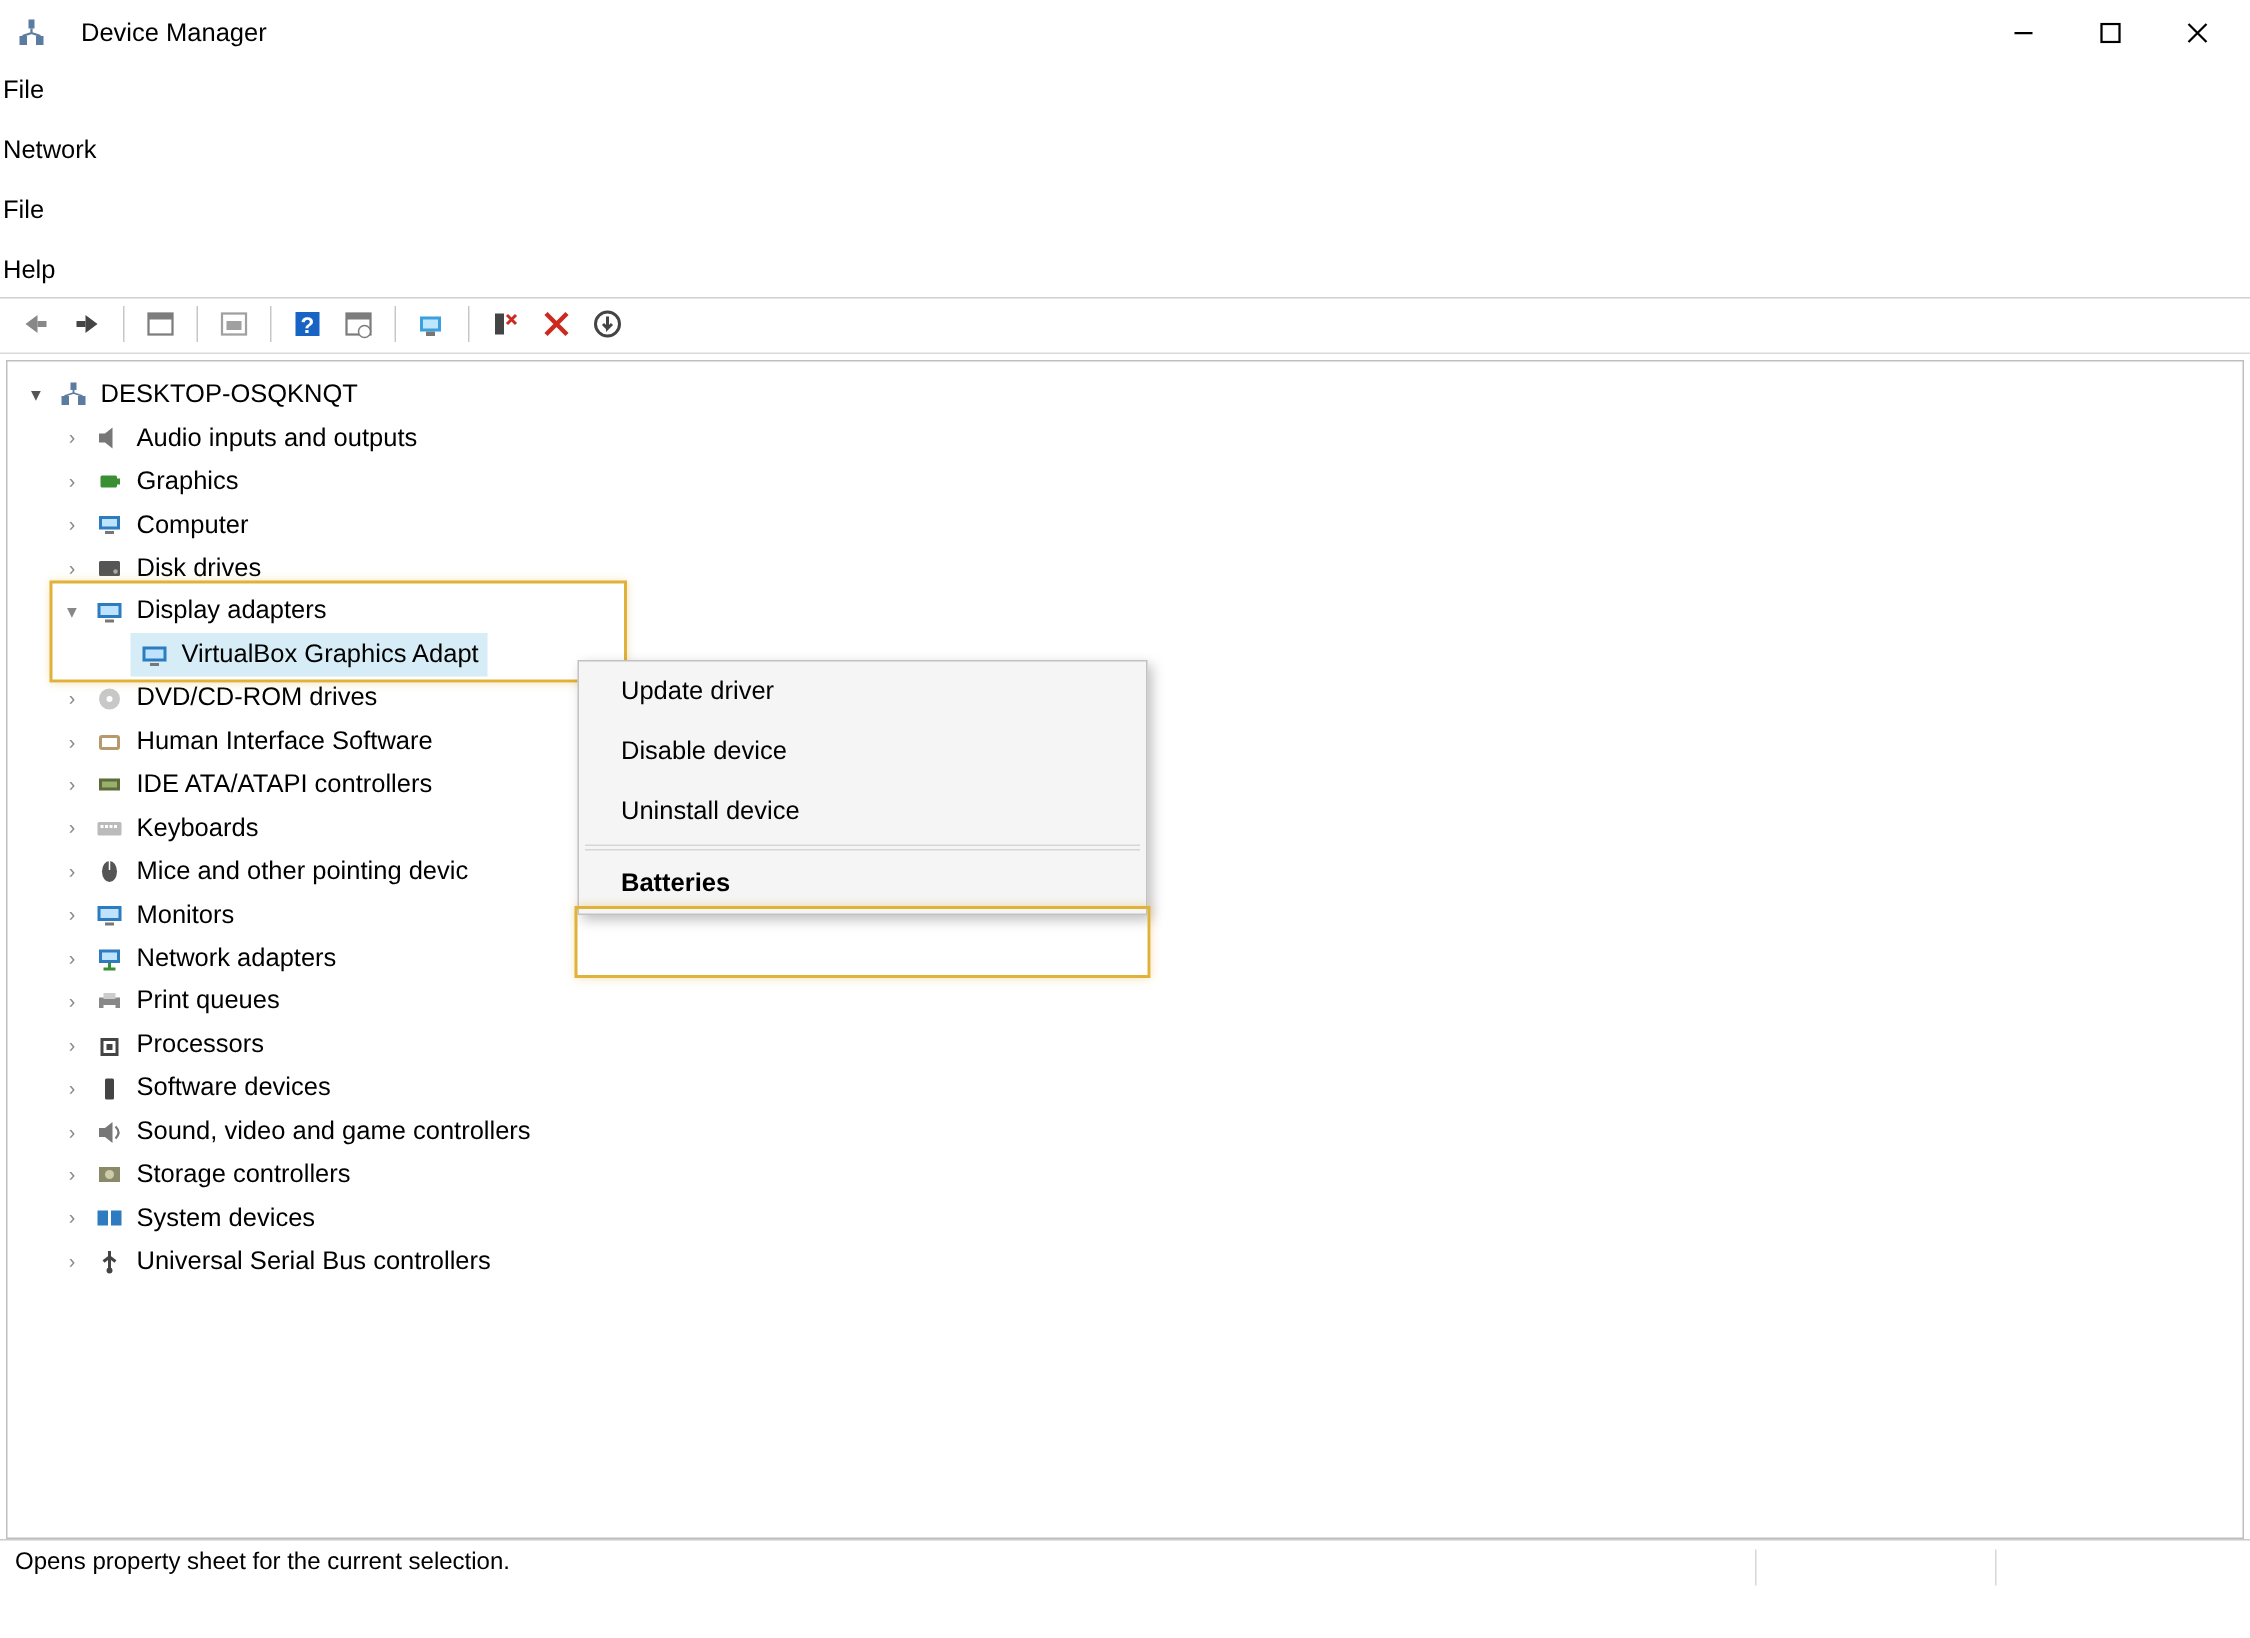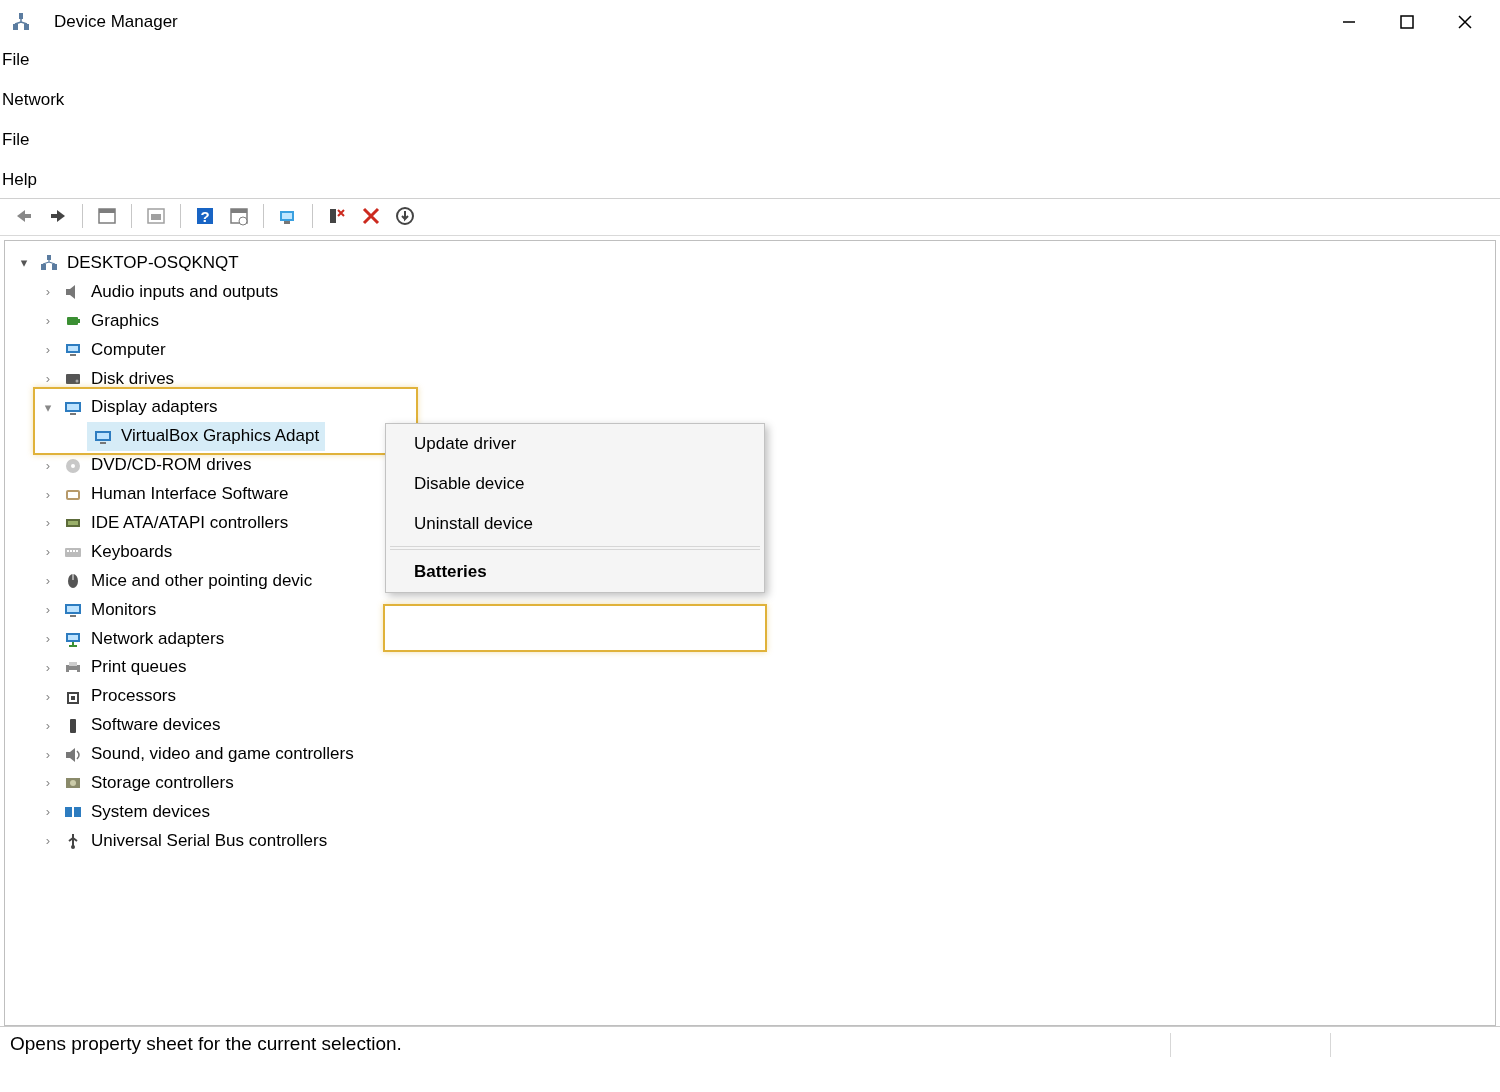--- a/index.html
+++ b/index.html
@@ -98,21 +98,21 @@
   .highlight-box-1 {
     position: absolute;
     left: 28px; top: 146px;
     width: 385px; height: 68px;
     border: 2px solid #e0b23a;
     pointer-events: none;
     box-shadow: 0 0 6px rgba(224,178,58,0.4);
   }
   .context-menu {
     position: absolute;
-    left: 380px; top: 182px;
+    left: 380px; top: 199px;
     width: 380px;
     background: #f5f5f5;
     border: 1px solid #c2c2c2;
     box-shadow: 3px 3px 8px rgba(0,0,0,0.25);
     font-size: 17px;
   }
   .ctx-item {
     padding: 10px 28px;
   }
   .ctx-sep {
@@ -125,21 +125,21 @@
     position: absolute;
     left: 378px; top: 363px;
     width: 384px; height: 48px;
     border: 2px solid #e0b23a;
     pointer-events: none;
     box-shadow: 0 0 6px rgba(224,178,58,0.4);
   }
   .statusbar {
     border-top: 1px solid #cacaca;
     padding: 6px 10px;
-    font-size: 19px;
+    font-size: 16px;
     display: flex;
   }
   .statusbar .status-text { flex: 1; }
   .statusbar .status-cell {
     width: 160px;
     border-left: 1px solid #d7d7d7;
     height: 24px;
   }
   
   svg { display: block; }

